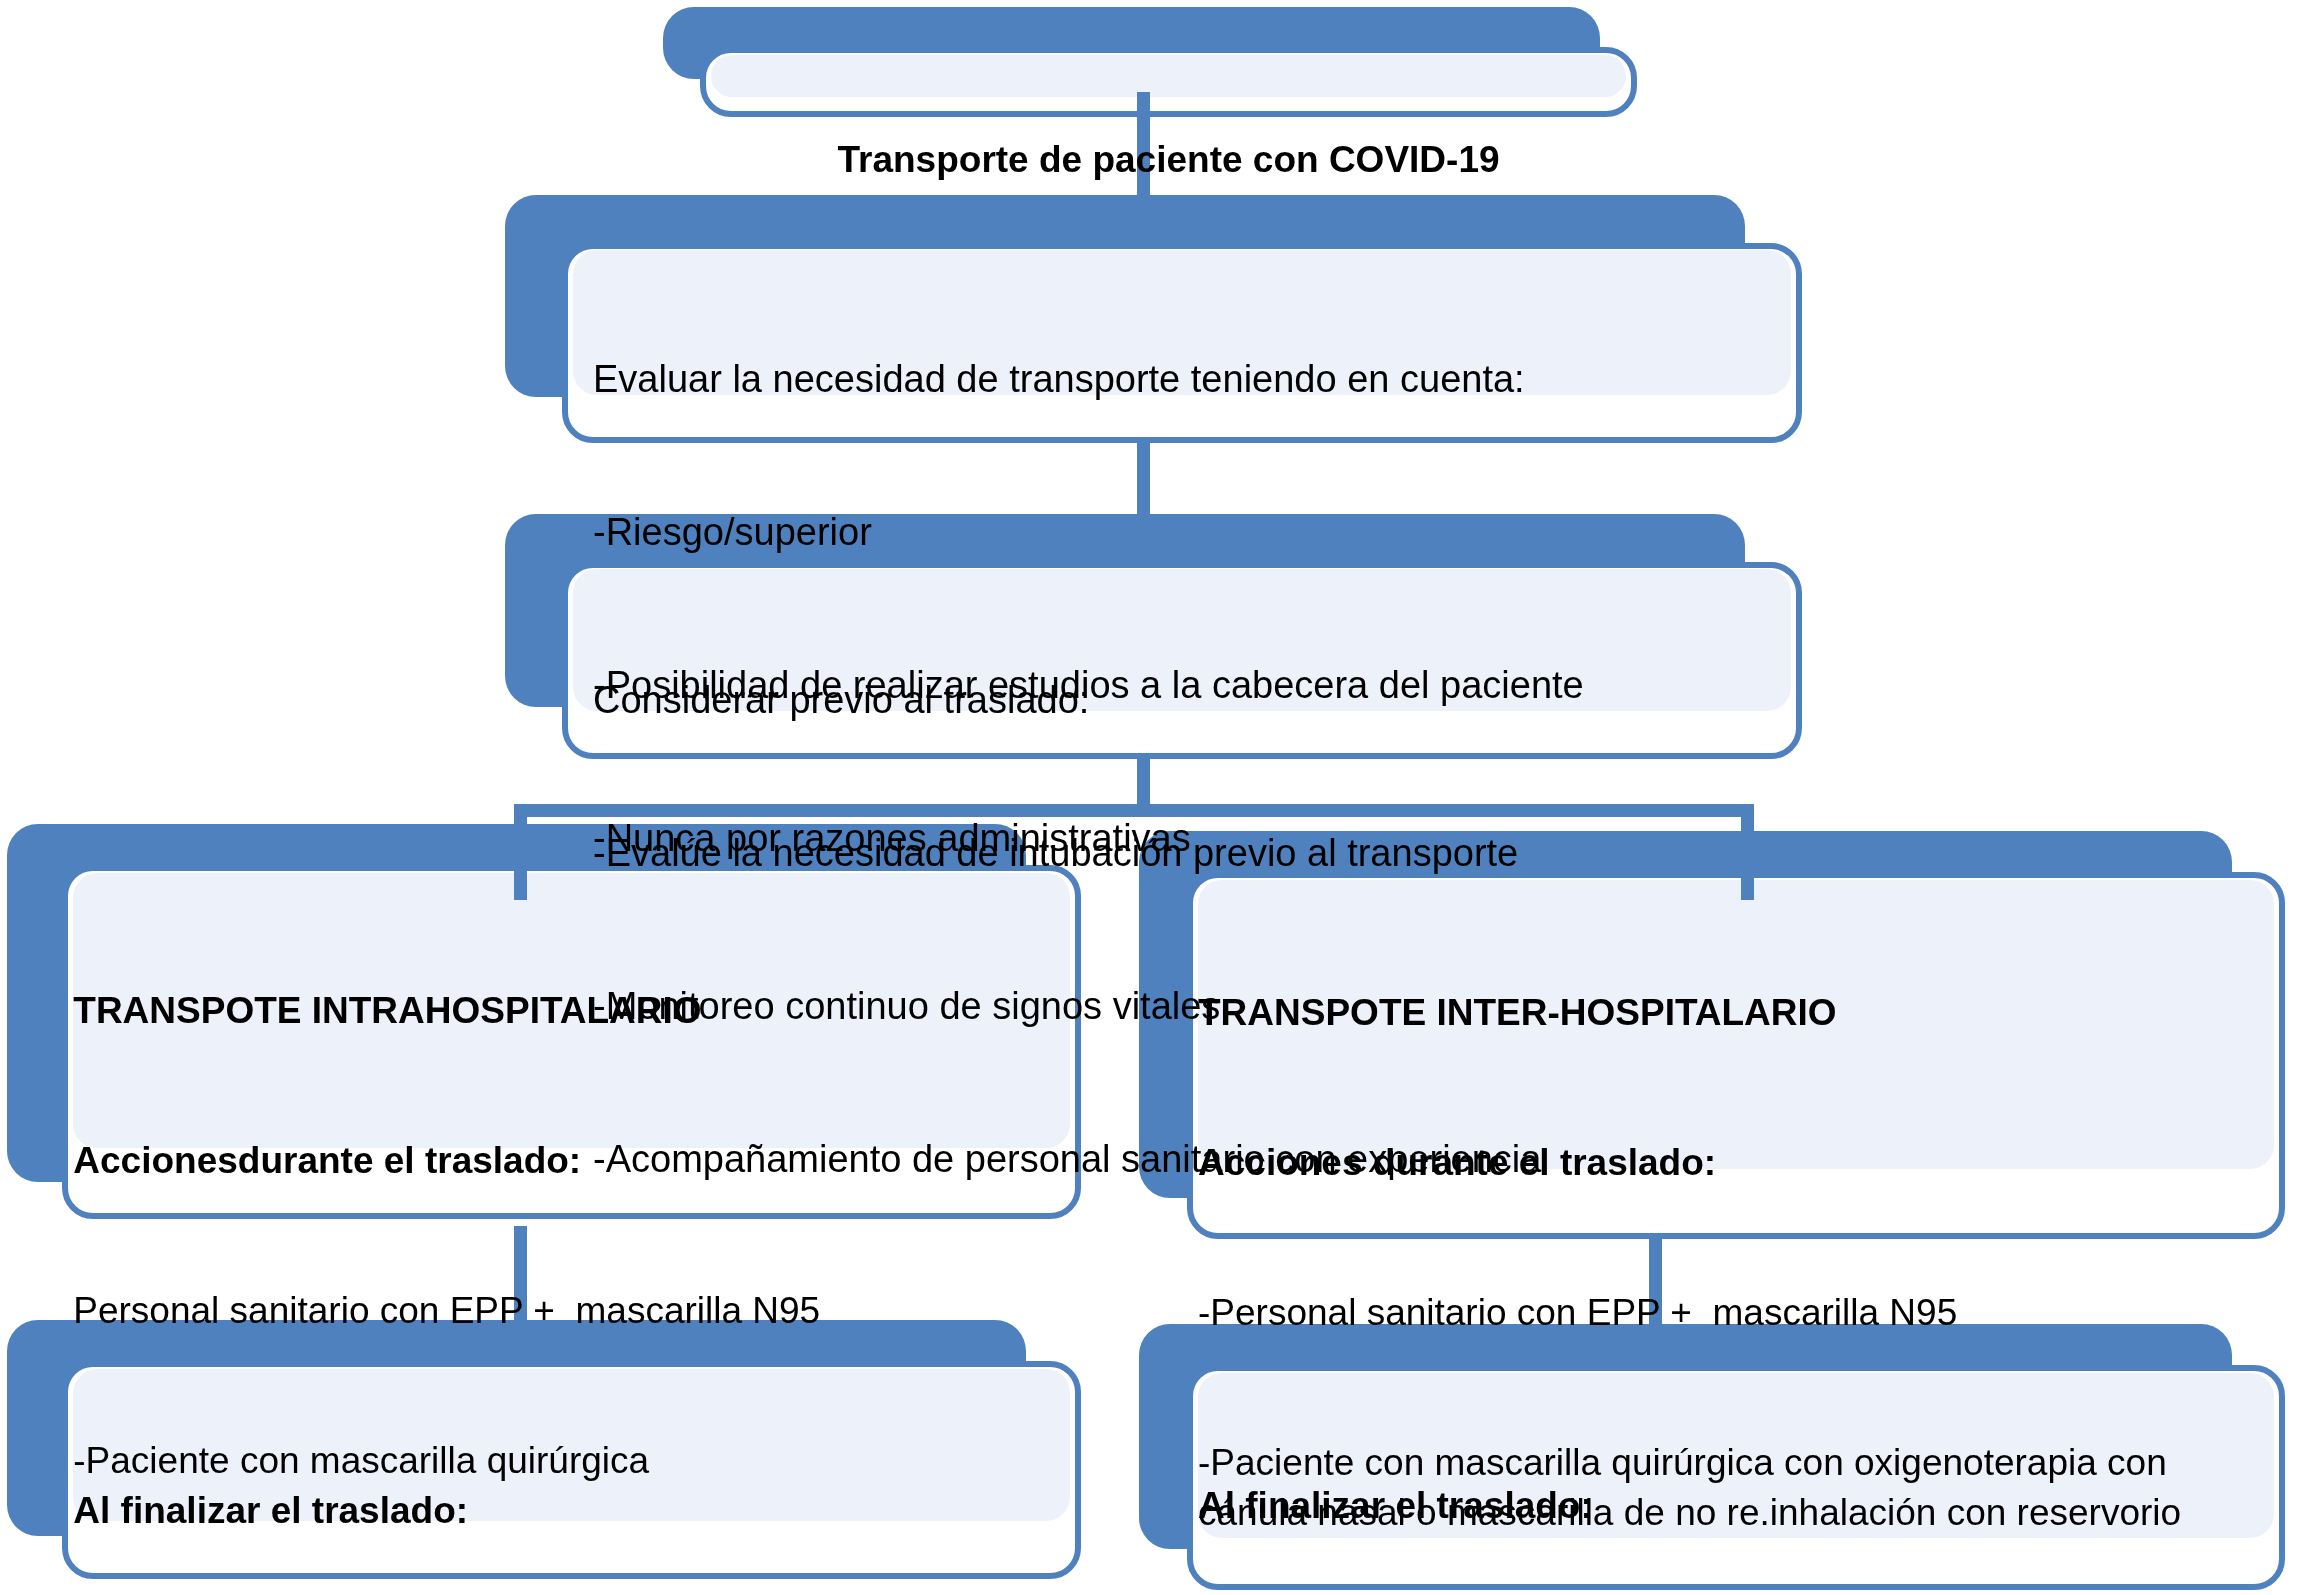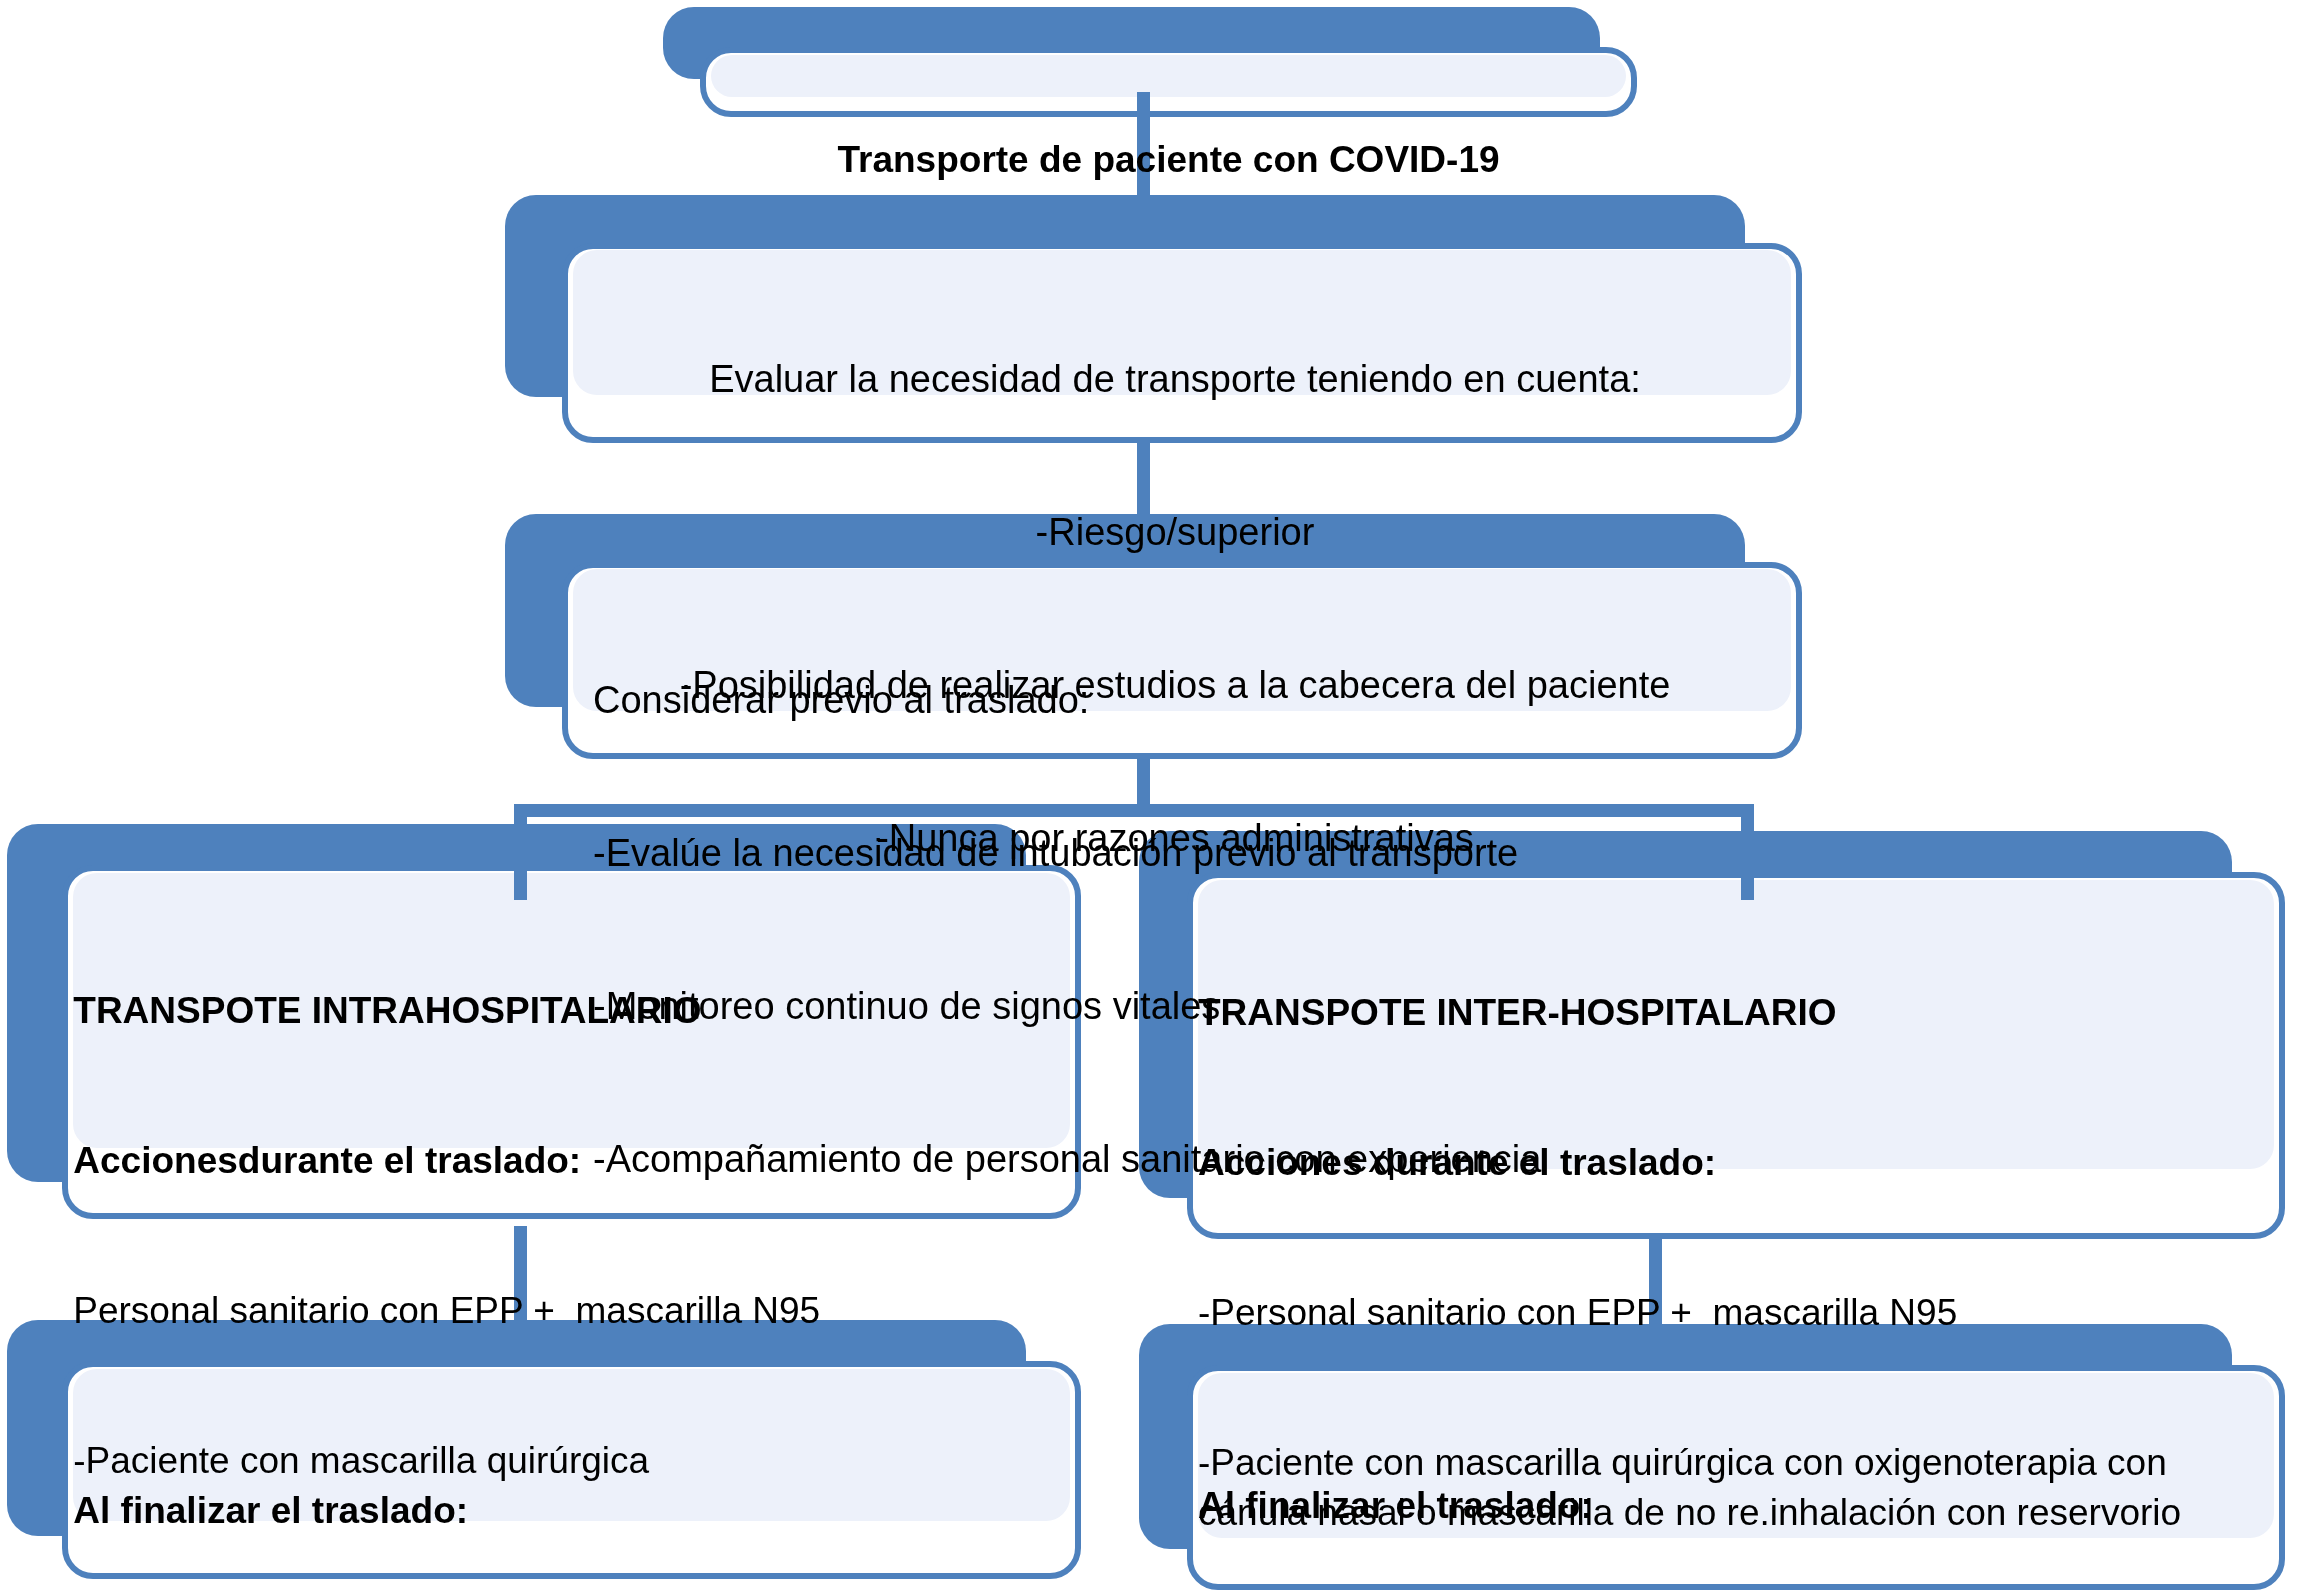--- a/index.html
+++ b/index.html
@@ -97,21 +97,21 @@
     <div class="fill" style="left:48px; top:48px; width:915px; height:42px;"></div>
     <div class="txt t-title" style="left:48px; top:48px; width:915px;">
       <span class="line">Transporte de paciente con COVID-19</span>
     </div>
   </div>
 
   <div class="node" style="left:505px; top:195px; width:1304px; height:248px;">
     <div class="plate" style="left:0; top:0; width:1240px; height:202px;"></div>
     <div class="card" style="left:57px; top:48px; width:1240px; height:200px;"></div>
     <div class="fill" style="left:68px; top:55px; width:1218px; height:145px;"></div>
-    <div class="txt t-body" style="left:73px; top:57px; width:1194px;text-align:center;">
+    <div class="txt t-body" style="left:88px; top:57px; width:1194px;">
       <span class="line">Evaluar la necesidad de transporte teniendo en cuenta:</span>
       <span class="line">-Riesgo/superior</span>
       <span class="line">-Posibilidad de realizar estudios a la cabecera del paciente</span>
       <span class="line">-Nunca por razones administrativas</span>
     </div>
   </div>
 
   <div class="node" style="left:505px; top:514px; width:1304px; height:239px;text-decoration:underline;">
     <div class="plate" style="left:0; top:0; width:1240px; height:193px;"></div>
     <div class="card" style="left:57px; top:48px; width:1240px; height:197px;"></div>

